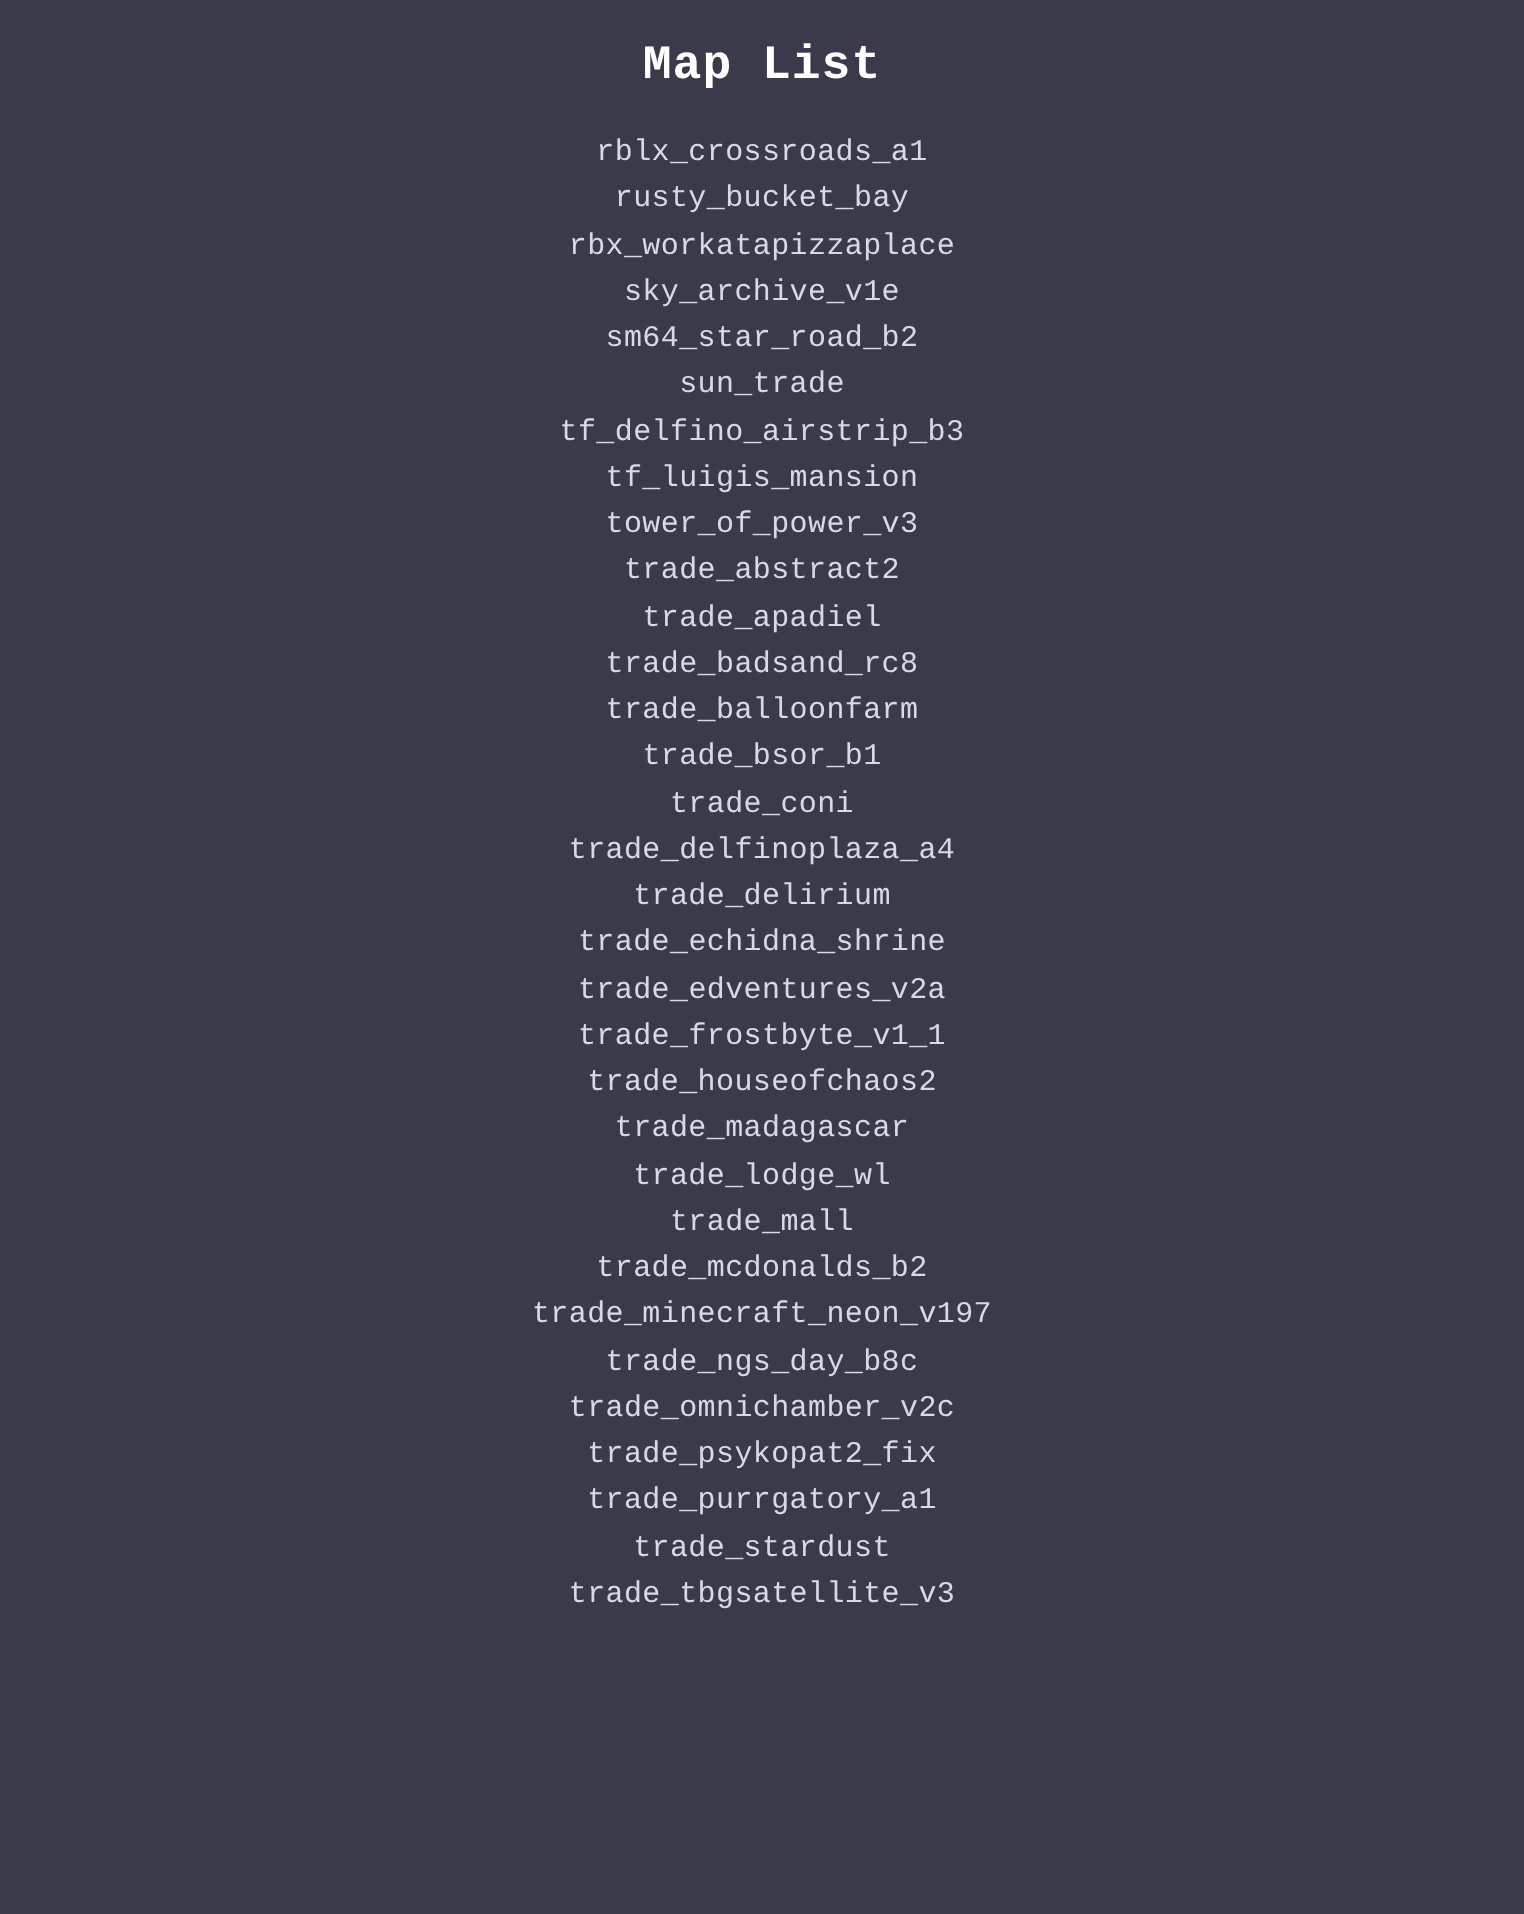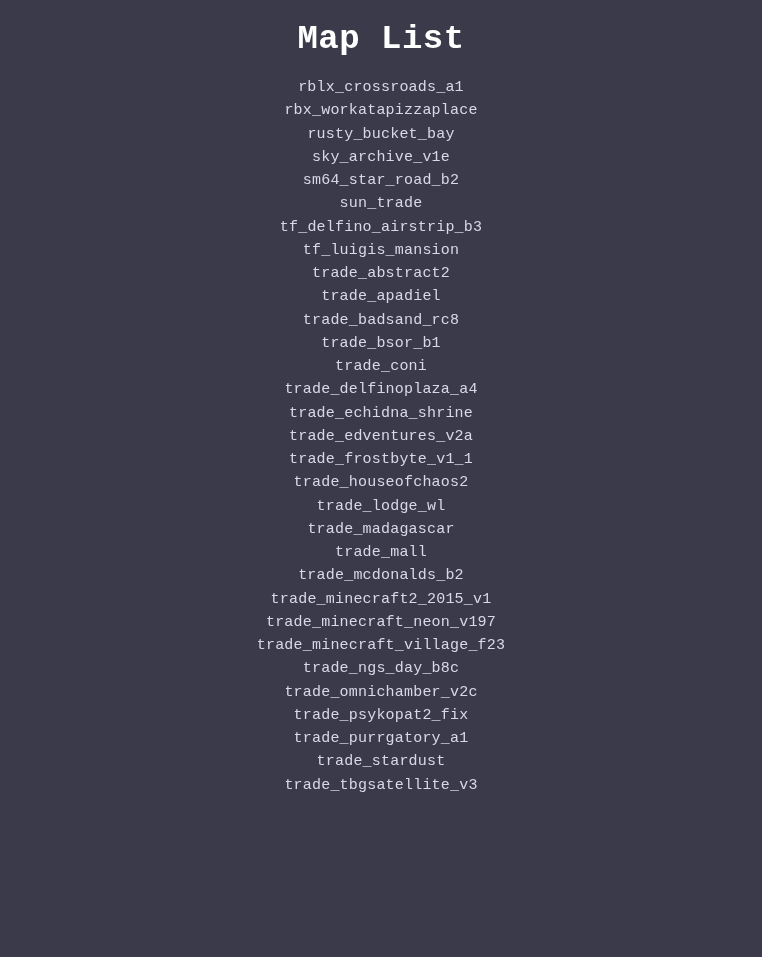--- a/index.html
+++ b/index.html
@@ -14,21 +14,21 @@
       min-height: 957px;
       font-family: 'Courier New', Courier, monospace;
       color: #e0e0e0;
       display: flex;
       flex-direction: column;
       align-items: center;
       padding: 20px 0 30px 0;
     }
 
     .page-title {
-      font-size: 34px;
+      font-size: 24px;
       font-weight: bold;
       color: #ffffff;
       text-align: center;
       margin-bottom: 18px;
       letter-spacing: 0.5px;
     }
 
     .map-list {
       display: flex;
       flex-direction: column;
@@ -44,43 +44,44 @@
       letter-spacing: 0.2px;
     }
   </style>
 </head>
 <body>
 
 <h1 class="page-title">Map List</h1>
 
 <div class="map-list">
 <div class="map-item">rblx_crossroads_a1</div>
+    <div class="map-item">rusty_bucket_bay</div>
     <div class="map-item">rbx_workatapizzaplace</div>
-    <div class="map-item">rusty_bucket_bay</div>
     <div class="map-item">sky_archive_v1e</div>
     <div class="map-item">sm64_star_road_b2</div>
     <div class="map-item">sun_trade</div>
     <div class="map-item">tf_delfino_airstrip_b3</div>
     <div class="map-item">tf_luigis_mansion</div>
+    <div class="map-item">tower_of_power_v3</div>
     <div class="map-item">trade_abstract2</div>
     <div class="map-item">trade_apadiel</div>
     <div class="map-item">trade_badsand_rc8</div>
+    <div class="map-item">trade_balloonfarm</div>
     <div class="map-item">trade_bsor_b1</div>
     <div class="map-item">trade_coni</div>
     <div class="map-item">trade_delfinoplaza_a4</div>
+    <div class="map-item">trade_delirium</div>
     <div class="map-item">trade_echidna_shrine</div>
     <div class="map-item">trade_edventures_v2a</div>
     <div class="map-item">trade_frostbyte_v1_1</div>
     <div class="map-item">trade_houseofchaos2</div>
+    <div class="map-item">trade_madagascar</div>
     <div class="map-item">trade_lodge_wl</div>
-    <div class="map-item">trade_madagascar</div>
     <div class="map-item">trade_mall</div>
     <div class="map-item">trade_mcdonalds_b2</div>
-    <div class="map-item">trade_minecraft2_2015_v1</div>
     <div class="map-item">trade_minecraft_neon_v197</div>
-    <div class="map-item">trade_minecraft_village_f23</div>
     <div class="map-item">trade_ngs_day_b8c</div>
     <div class="map-item">trade_omnichamber_v2c</div>
     <div class="map-item">trade_psykopat2_fix</div>
     <div class="map-item">trade_purrgatory_a1</div>
     <div class="map-item">trade_stardust</div>
     <div class="map-item">trade_tbgsatellite_v3</div>
   </div>
 
 </body></html>

